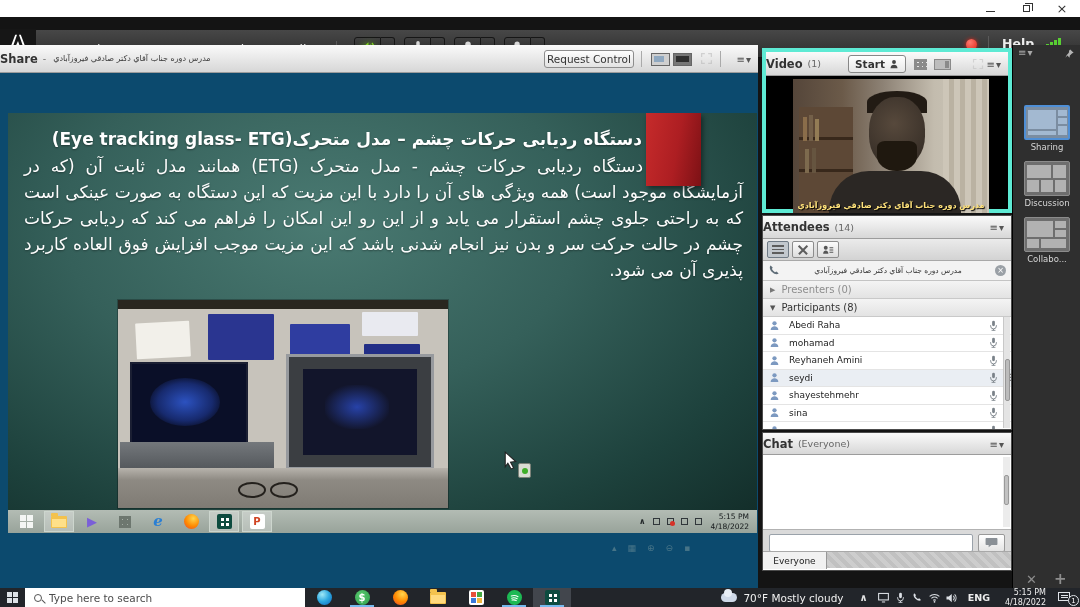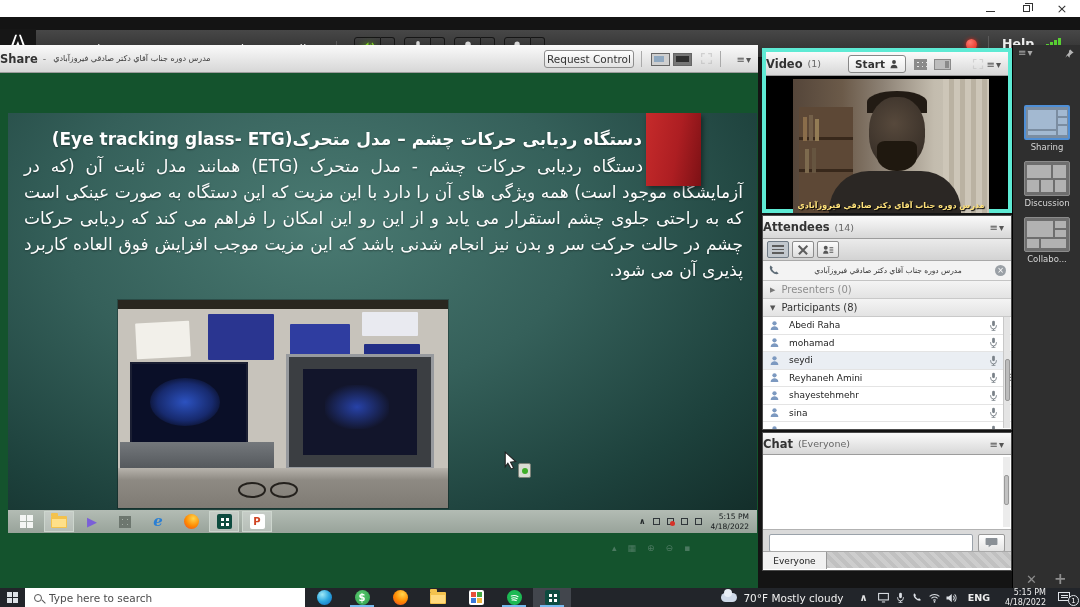--- a/index.html
+++ b/index.html
@@ -47,21 +47,21 @@
 #share-pod{left:0;top:45px;width:758px;height:543px;background:#121212}
 #share-hd{height:28px}
 #share-presenter{font-size:8px;color:#3a3a3a;margin-left:7px;direction:rtl}
 #req-ctl{position:absolute;left:544px;top:5px;width:90px;height:18px;background:linear-gradient(#fefefe,#e2e2e2);border:1px solid #8d8d8d;border-radius:3px;font-size:10.5px;color:#333;display:grid;place-items:center}
 #share-hd .hsep{position:absolute;top:6px;width:1px;height:16px;background:#aaa}
 .vt{position:absolute;top:8px;width:19px;height:13px;border:1px solid #666;background:#cfcfcf}
 .vt i{position:absolute;left:2px;top:2px;right:5px;bottom:3px;background:#8fa8c0;display:block}
 .vt.sel{background:#777}
 .vt.sel i{background:#2f2f2f;right:2px}
 #share-fs{position:absolute;left:700px;top:7px;color:#b8b8b8}
-#share-body{left:0;top:28px;width:758px;height:515px;background:#14532d;overflow:hidden;position:absolute}
+#share-body{left:0;top:28px;width:758px;height:515px;background:#0c4a6e;overflow:hidden;position:absolute}
 
 
 #slide{left:8px;top:40px;width:749px;height:397px;background:radial-gradient(ellipse at 42% 28%,#4a7a72 0%,#35605a 42%,#1d413c 78%,#132e2a 100%);overflow:hidden}
 #red-rect{right:56px;top:0;width:55px;height:73px;background:linear-gradient(100deg,#c62b2b 0%,#ad1e22 55%,#7c1115 100%);box-shadow:2px 3px 5px rgba(0,0,0,.45)}
 #slide-title{direction:rtl;padding:16px 115px 0 0;font-size:17px;font-weight:bold;color:#fff;white-space:nowrap;text-shadow:0 1px 2px rgba(0,0,0,.4)}
 #slide-body{direction:rtl;text-align:justify;color:#fdfdfd;font-size:17px;line-height:26px;padding:4px 14px 0 16px;text-shadow:0 1px 2px rgba(0,0,0,.35)}
 #slide-body .rt-spacer{float:right;width:100px;height:24px}
 
 
 #slide-photo{left:110px;top:187px;width:330px;height:208px;background:#c7c3bb;box-shadow:0 0 0 1px rgba(0,0,0,.25);overflow:hidden}
@@ -544,34 +544,34 @@
       </div>
       <div class="p-row">
         <svg class="ico bust" width="11" height="11">
             <use href="#i-bust"></use>
           </svg>
         <span class="pname">mohamad</span>
         <svg class="ico rmic" width="11" height="11">
             <use href="#i-mic"></use>
           </svg>
       </div>
+      <div class="p-row">
+        <svg class="ico bust" width="11" height="11">
+            <use href="#i-bust"></use>
+          </svg>
+        <span class="pname">Reyhaneh Amini</span>
+        <svg class="ico rmic" width="11" height="11">
+            <use href="#i-mic"></use>
+          </svg>
+      </div>
       <div class="p-row dev hl">
         <svg class="ico bust" width="11" height="11">
             <use href="#i-bust"></use>
           </svg>
         <span class="pname">seydi</span>
-        <svg class="ico rmic" width="11" height="11">
-            <use href="#i-mic"></use>
-          </svg>
-      </div>
-      <div class="p-row">
-        <svg class="ico bust" width="11" height="11">
-            <use href="#i-bust"></use>
-          </svg>
-        <span class="pname">Reyhaneh Amini</span>
         <svg class="ico rmic" width="11" height="11">
             <use href="#i-mic"></use>
           </svg>
       </div>
       <div class="p-row">
         <svg class="ico bust" width="11" height="11">
             <use href="#i-bust"></use>
           </svg>
         <span class="pname">shayestehmehr</span>
         <svg class="ico rmic" width="11" height="11">

